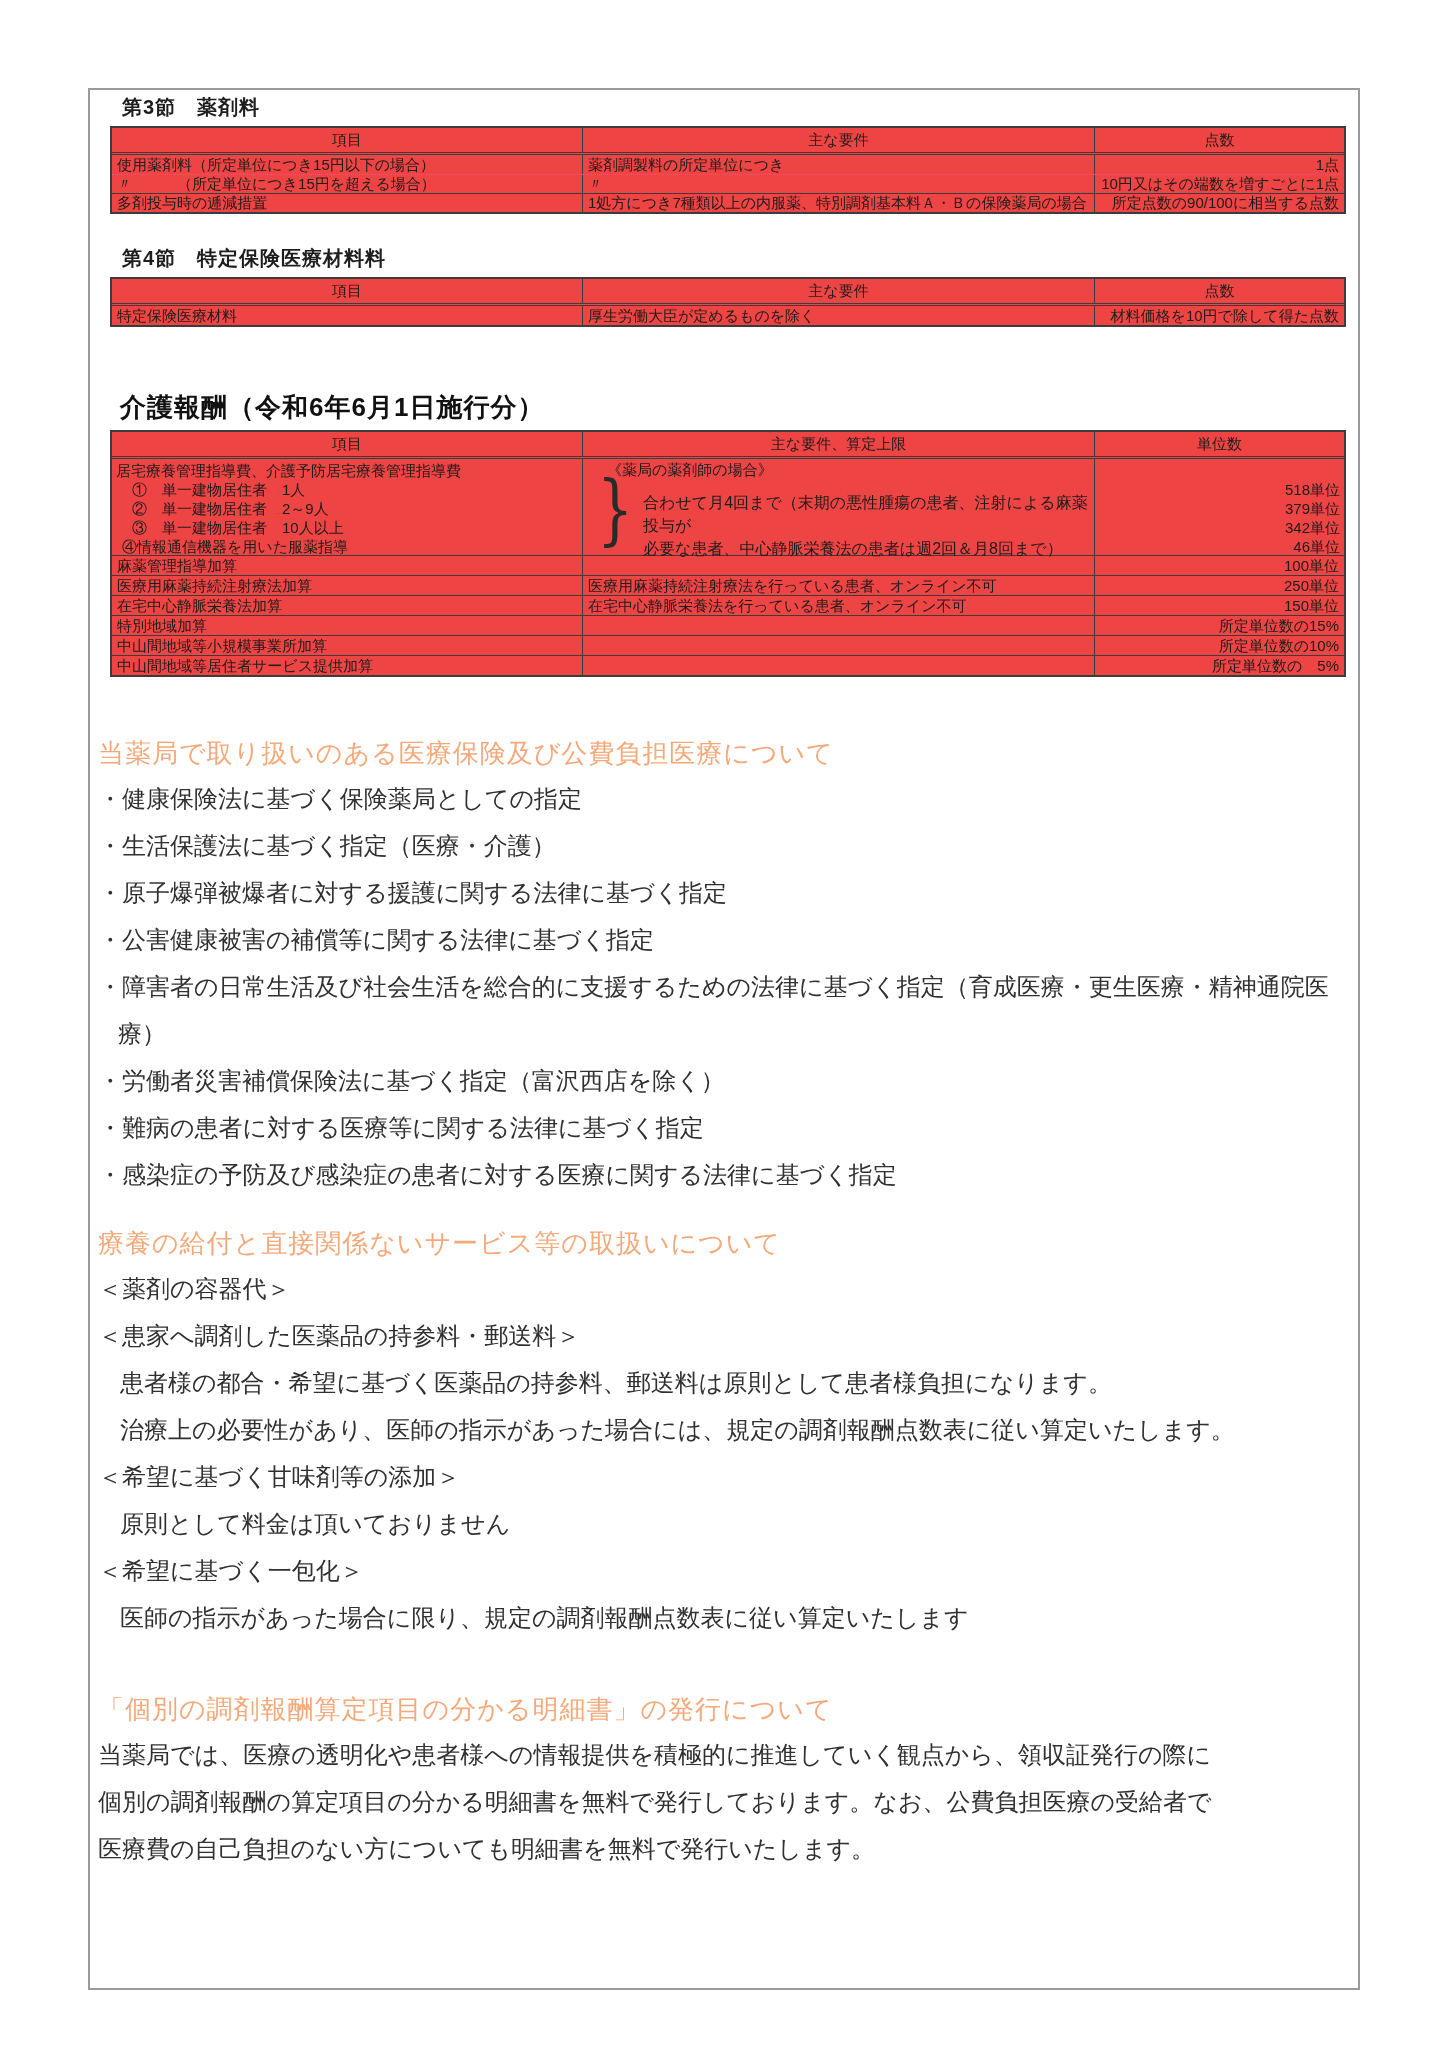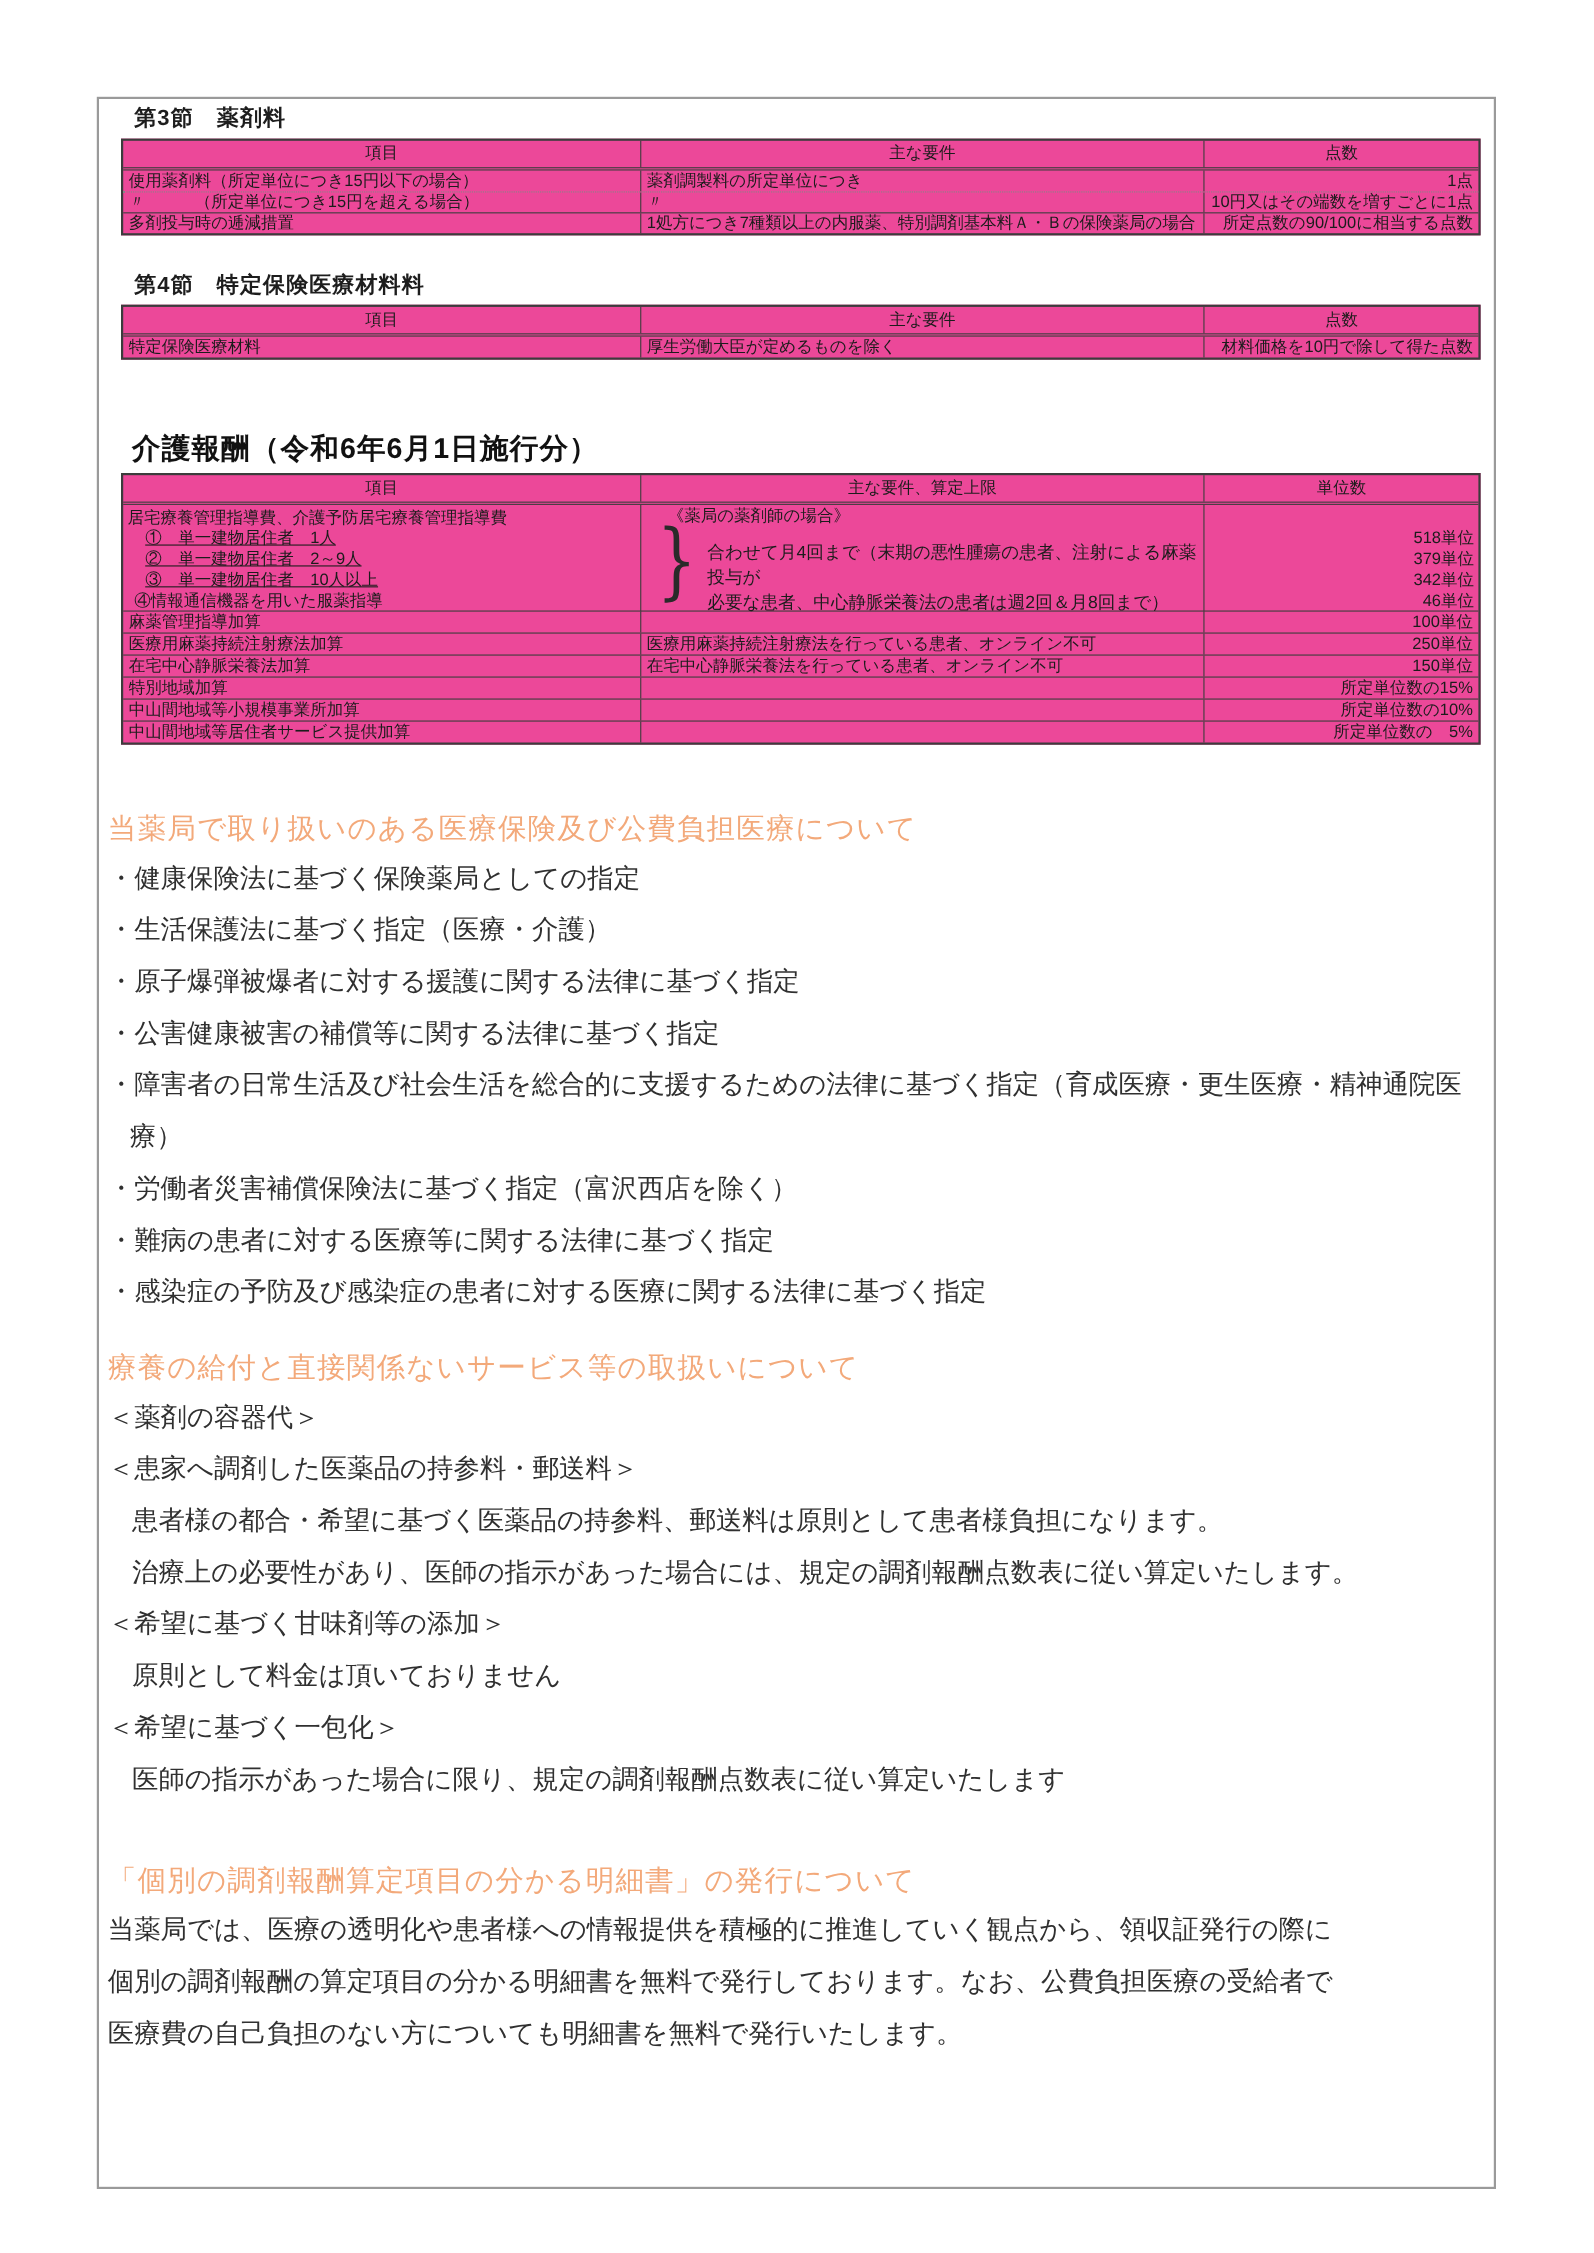--- a/index.html
+++ b/index.html
@@ -11,35 +11,35 @@
   html,body{background:#ffffff;}
   .page{position:relative;width:1449px;height:2048px;background:#fff;overflow:hidden;}
   .frame{position:absolute;left:88px;top:88px;width:1272px;height:1902px;border:2px solid #9a9a9a;}
 
   .sec-title{position:absolute;left:122px;font-family:"Liberation Sans",sans-serif;
     font-weight:bold;font-size:20px;color:#1d1d1d;letter-spacing:1px;}
   .kaigo-title{position:absolute;left:120px;top:390px;font-family:"Liberation Sans",sans-serif;
     font-weight:bold;font-size:26px;color:#111;letter-spacing:1px;}
 
   .tbl{position:absolute;left:110px;width:1236px;border:2px solid var(--border);
-    font-family:"Liberation Sans",sans-serif;font-size:15px;color:#1c1c1c;background:#ec4899;}
+    font-family:"Liberation Sans",sans-serif;font-size:15px;color:#1c1c1c;background:#ef4444;}
   .trow{display:grid;grid-template-columns:470px 512px 1fr;border-top:1px solid var(--border);min-height:19px;}
   .trow:first-child{border-top:none;}
   .thead{border-bottom:3px double var(--border);}
   .thead + .trow{border-top:none;}
   .dotted{border-top:1px dotted #868686;}
   .c{padding:0 5px;display:flex;align-items:center;line-height:18px;}
   .c2,.c3{border-left:1px solid var(--border);}
   .hc{justify-content:center;padding:3px 0;}
   .num{justify-content:flex-end;}
   .kaigo .trow{min-height:20px;}
 
   .group{height:96px;}
   .gcol{display:block;padding:2px 0 0 4px;line-height:19px;}
-  .gitem{padding-left:16px;text-decoration:underline;}
+  .gitem{padding-left:16px;}
   .gitem4{padding-left:6px;}
   .gcol2{display:block;position:relative;padding:2px 0 0 24px;line-height:18px;}
   .brace{position:absolute;left:8px;top:12px;font-size:76px;line-height:76px;
     font-family:"DejaVu Serif",serif;font-weight:200;color:#2a2a2a;transform:scaleX(0.75);}
   .gcond{position:absolute;left:60px;top:32px;font-size:16px;line-height:23px;}
   .gcol3{display:block;padding:2px 4px 0 0;line-height:19px;text-align:right;}
   .gu{min-height:19px;}
 
   .body-sec{position:absolute;left:98px;width:1264px;font-family:"Liberation Serif",serif;
     font-size:24px;line-height:47px;color:var(--text);}

